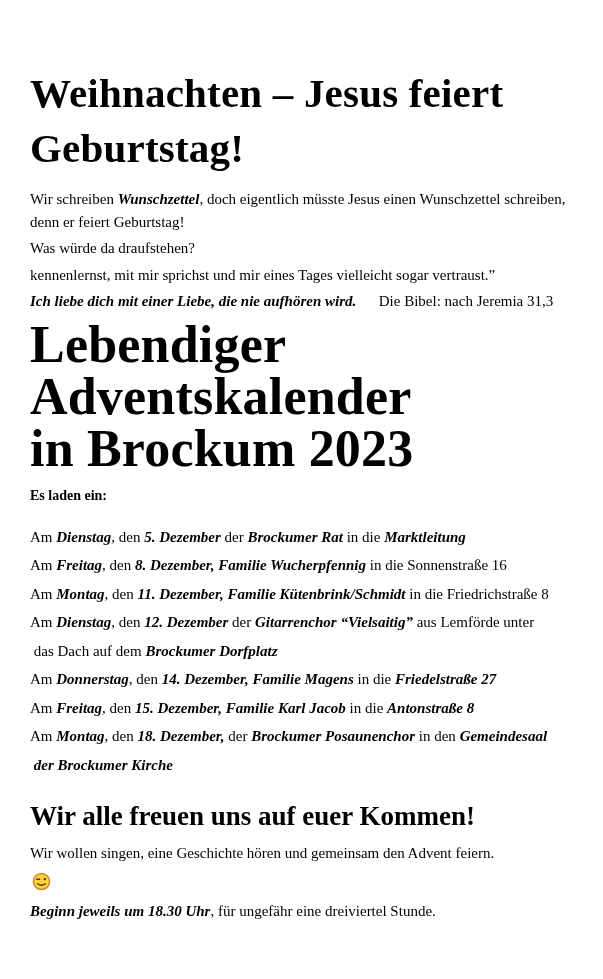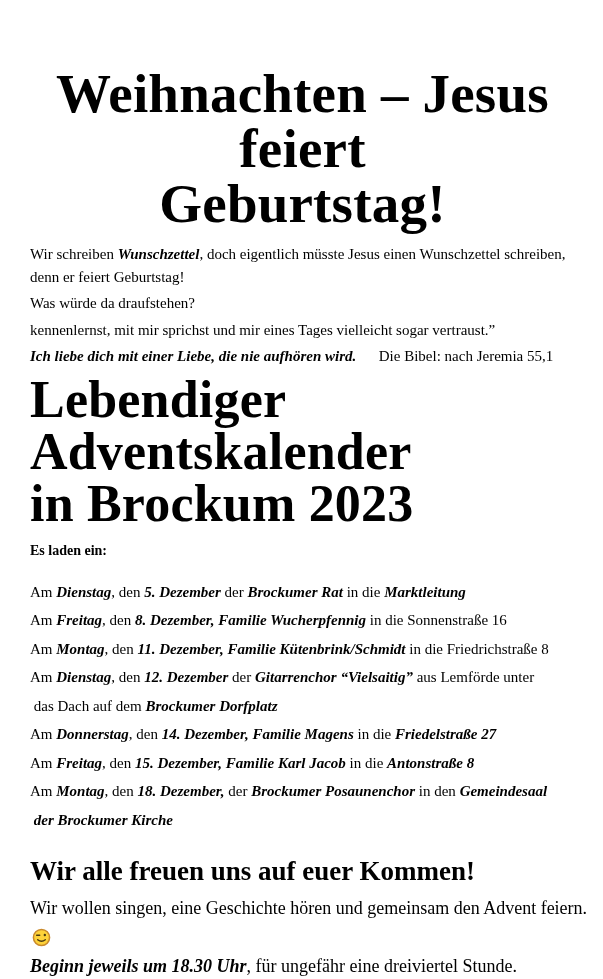--- a/index.html
+++ b/index.html
@@ -12,24 +12,24 @@
     box-sizing: border-box;
     padding: 66px 28px 0 30px;
     margin: 0 auto;
     overflow: hidden;
     position: relative;
   }
   .b { font-weight: 700; font-style: italic; }
 
   h1.doc-title {
     margin: 0;
-    font-size: 55px;
+    font-size: 41px;
     line-height: 55px;
     font-weight: 700;
-    text-align: center;
+    text-align: left;
     white-space: pre-line;
     letter-spacing: 0.2px;
   }
 
   .intro { margin-top: 12px; }
   .intro .para { margin: 0 0 4px 0; }
   .line {
     font-size: 15px;
     line-height: 22.5px;
     white-space: pre;
@@ -60,21 +60,21 @@
 
   h3.closing-heading {
     margin: 20px 0 0 0;
     font-size: 27px;
     line-height: 34px;
     font-weight: 700;
   }
 
   .closing { margin-top: 6px; }
   .closing .closing-line {
-    font-size: 18px;
+    font-size: 15px;
     line-height: 29px;
     white-space: pre;
   }
 
   .smiley {
     display: inline-block;
     width: 19px;
     height: 19px;
     vertical-align: -4px;
     margin-left: 2px;
@@ -93,21 +93,21 @@
       <div class="line"><span>Wir schreiben </span><span class="b">Wunschzettel</span><span>, doch eigentlich müsste Jesus einen Wunschzettel schreiben,</span></div>
       <div class="line"><span>denn er feiert Geburtstag!</span></div>
     </div>
     <div class="para">
       <div class="line"><span>Was würde da draufstehen?</span></div>
     </div>
     <div class="para">
       <div class="line"><span>kennenlernst, mit mir sprichst und mir eines Tages vielleicht sogar vertraust.”</span></div>
     </div>
     <div class="para">
-      <div class="line"><span class="b">Ich liebe dich mit einer Liebe, die nie aufhören wird.</span><span>      Die Bibel: nach Jeremia 55,1</span></div>
+      <div class="line"><span class="b">Ich liebe dich mit einer Liebe, die nie aufhören wird.</span><span>      Die Bibel: nach Jeremia 31,3</span></div>
     </div>
   </div>
 
   <h2 class="advent-heading">Lebendiger Adventskalender
 in Brockum 2023</h2>
 
   <h3 class="invite-heading">Es laden ein:</h3>
 
   <div class="entries">
     <div class="entry"><span>Am </span><span class="b">Dienstag</span><span>, den </span><span class="b">5. Dezember</span><span> der </span><span class="b">Brockumer Rat</span><span> in die </span><span class="b">Marktleitung</span></div>

